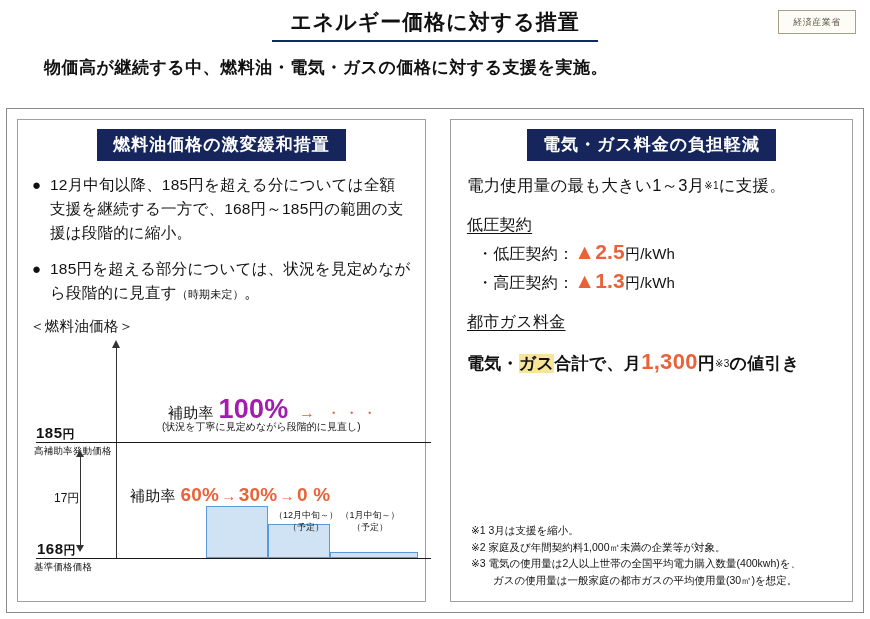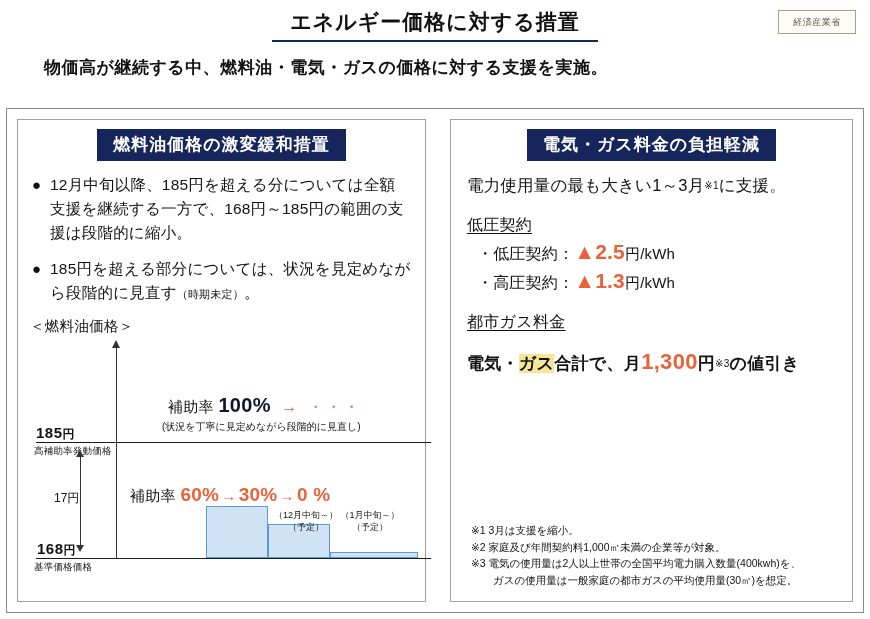--- a/index.html
+++ b/index.html
@@ -183,21 +183,21 @@
     left: 36px; top: 152px;
     font-size: 12px;
   }
 
   .rate100 {
     position: absolute;
     left: 150px; top: 56px;
     font-size: 15px;
     letter-spacing: 0.3px;
   }
-  .rate100 b { color: #0f172a; font-size: 20px; }
+  .rate100 b { color: #a21caf; font-size: 27px; }
   .rate100 .arr { color: #e8633a; font-size: 16px; margin: 0 6px; }
   .rate100 .dots { color: #e8633a; letter-spacing: 3px; font-size: 15px; }
   .rate100-note {
     position: absolute;
     left: 144px; top: 82px;
     font-size: 10px;
     color: #111;
   }
 
   .rate-row {

